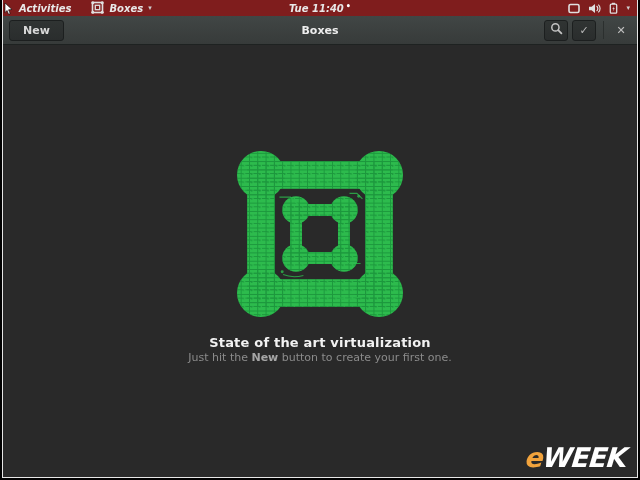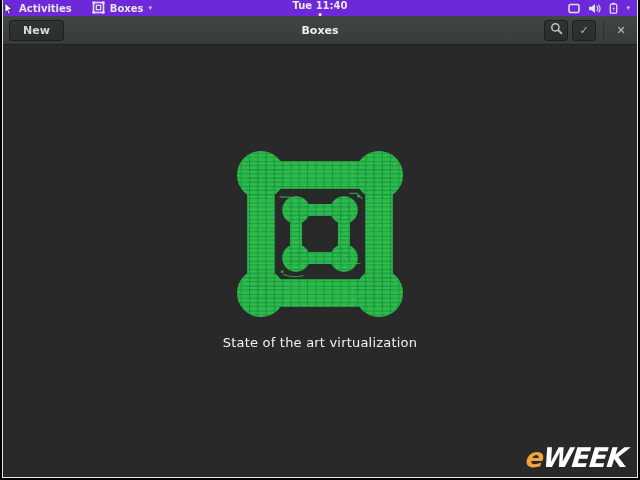--- a/index.html
+++ b/index.html
@@ -3,30 +3,30 @@
 <meta charset="utf-8">
 <style>
   * { margin:0; padding:0; box-sizing:border-box; }
   body { background:#555; font-family:"DejaVu Sans","Liberation Sans",sans-serif; }
   .screen { position:relative; width:640px; height:480px; background:#000; overflow:hidden; }
   .inner-frame { position:absolute; top:0; left:2px; right:2px; bottom:2px;
     border-left:1px solid #e6e6e6; border-right:1px solid #e6e6e6; border-bottom:1px solid #e6e6e6;
     display:flex; flex-direction:column; background:#292929; }
 
   
-  .topbar { position:relative; height:16px; background:#6d28d9; color:#e8e8e8;
-    font-size:10px; font-weight:bold; display:flex; align-items:center; flex:0 0 auto; }
+  .topbar { position:relative; height:16px; background:#7f1d1d; color:#e8e8e8;
+    font-size:10px; font-weight:bold; display:flex; align-items:center; flex:0 0 auto;font-style:italic; }
   .tb-left { display:flex; align-items:center; height:100%; }
   .cursor-wrap { width:9px; height:12px; margin-left:1px; position:relative; top:1px; }
   .tb-item { background:none; border:none; color:#e8e8e8; font:inherit; height:100%;
     display:flex; align-items:center; padding:0 6px; cursor:pointer; }
   .appmenu { margin-left:8px; gap:5px; }
   .appmenu .caret { font-size:7px; color:#cfcfcf; position:relative; top:0px; }
   .tb-center { position:absolute; left:50%; top:0; height:100%; transform:translateX(-50%);
-    display:flex; align-items:center; gap:2px; cursor:pointer;flex-direction:column; }
+    display:flex; align-items:center; gap:2px; cursor:pointer; }
   .notif-dot { font-size:8px; color:#ffffff; position:relative; top:-2px; }
   .tb-right { margin-left:auto; height:100%; display:flex; align-items:center; gap:8px;
     padding-right:7px; cursor:pointer; }
   .tb-right svg { display:block; }
   .sys-caret { font-size:7px; color:#cfcfcf; }
 
   
   .headerbar { position:relative; height:29px; flex:0 0 auto;
     background:linear-gradient(#414645,#373b3a); border-bottom:1px solid #1e2221;
     display:flex; align-items:center; }
@@ -39,21 +39,21 @@
   .hb-right { margin-left:auto; display:flex; align-items:center; gap:4px; padding-right:6px; }
   .icon-btn { width:24px; }
   .check-glyph { color:#b9b9b9; font-size:11px; line-height:1; }
   .hb-sep { width:1px; height:18px; background:#2b2f2e; margin:0 3px; }
   .close-btn { background:none; border:none; color:#c0c0c0; font-size:11px; width:20px;
     height:21px; display:flex; align-items:center; justify-content:center; cursor:pointer; }
 
   
   .main { flex:1 1 auto; position:relative; background:#292929; text-align:center; }
   .logo { margin-top:106px; }
-  .es-title { margin-top:14px; color:#f2f2f2; font-size:13px; font-weight:normal; letter-spacing:0.2px; }
+  .es-title { margin-top:14px; color:#f2f2f2; font-size:13px; font-weight:bold; letter-spacing:0.2px; }
   .es-sub { color:#8b8b8b; font-size:11px; line-height:15px; }
   .es-sub:first-of-type { margin-top:9px; }
   .es-sub b { color:#a6a6a6; }
 
   
   .eweek { position:absolute; right:10px; bottom:6px; font-style:italic; font-weight:900;
     font-size:27px; letter-spacing:-1px; transform:skewX(-6deg); line-height:1; }
   .eweek .e { color:#f2a33c; }
   .eweek .week { color:#ffffff; }
 </style>
@@ -177,18 +177,19 @@
           <path d="M134 122 L122 122 L114 114"></path>
           <path d="M50 134 q10 4 22 1"></path>
           <path d="M108 158 q12 5 26 0"></path>
           <path d="M122 46 L130 46 L136 52"></path>
         </g>
         <circle cx="49" cy="131" r="1.6" fill="#2dbb4d" opacity="0.8"></circle>
         <circle cx="132" cy="49" r="1.6" fill="#2dbb4d" opacity="0.8"></circle>
       </svg>
 
       <div class="es-title">State of the art virtualization</div>
+      <div class="es-sub"><span>Just hit the </span><b>New</b><span> button to create your first one.</span></div>
 
       <div class="eweek"><span class="e">e</span><span class="week">WEEK</span></div>
     </div>
 
   </div>
 </div>
 
 </body></html>

